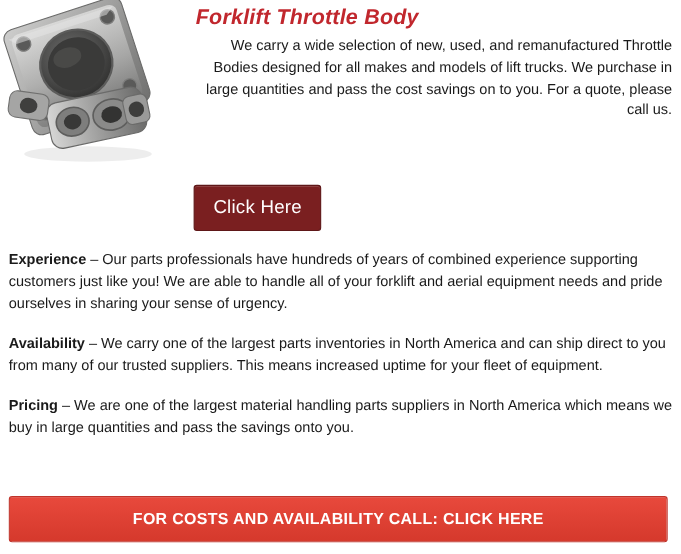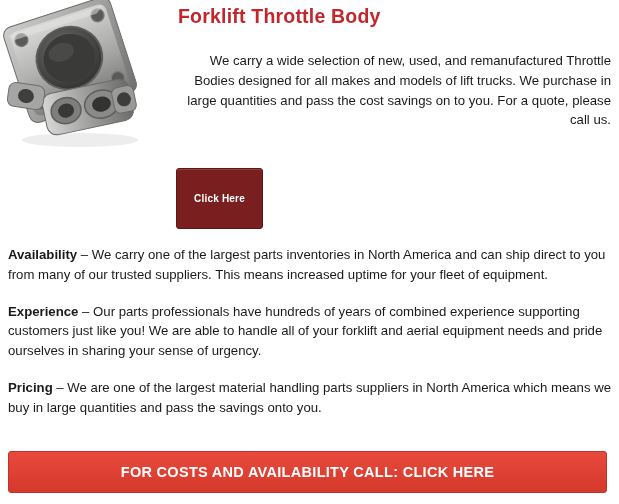--- a/index.html
+++ b/index.html
@@ -38,22 +38,23 @@
   }
   .top-text {
     flex: 1 1 auto;
     padding: 4px 8px 0 10px;
   }
   .title {
     color: #c1272d;
     font-size: 19.5px;
     font-weight: bold;
     letter-spacing: 0.2px;
-    margin: 2px 0 24px 0;
+    margin: 2px 0 4px 0;
     line-height: 1.1;
+    font-style: italic;
   }
   .intro {
     font-size: 13.2px;
     line-height: 1.48;
     color: #1a1a1a;
     margin: 0;
     text-align: right;
   }
 
   
@@ -66,23 +67,23 @@
     color: #c1272d;
     font-size: 25px;
     font-weight: bold;
     letter-spacing: 0.3px;
     margin-right: 14px;
   }
   .click-here-btn {
     display: inline-block;
     background: #7a1f20;
     color: #ffffff;
-    font-size: 10px;
-    font-weight: bold;
-    padding: 24px 17px;
+    font-size: 17px;
+    font-weight: normal;
+    padding: 10px 17px;
     border: 1px solid #5e1718;
     border-radius: 3px;
     letter-spacing: 0.2px;
     cursor: pointer;
     box-shadow: inset 0 1px 0 rgba(255,255,255,0.15);
   }
 
   
   .features {
     margin: 16px 8px 0 8px;
@@ -192,24 +193,24 @@
       <p class="intro">We carry a wide selection of new, used, and remanufactured Throttle Bodies designed for all makes and models of lift trucks.  We purchase in large quantities and pass the cost savings on to you.  For a quote, please call us.</p>
     </div>
   </div>
 
   <div class="prices-row">
     <span class="click-here-btn">Click Here</span>
   </div>
 
   <div class="features">
     <p class="feature">
-      <b>Availability</b><span> – We carry one of the largest parts inventories in North America and can ship direct to you from many of our trusted suppliers.  This means increased uptime for your fleet of equipment.</span>
+      <b>Experience</b><span> – Our parts professionals have hundreds of years of combined experience supporting customers just like you!  We are able to handle all of your forklift and aerial equipment needs and pride ourselves in sharing your sense of urgency.</span>
     </p>
     <p class="feature">
-      <b>Experience</b><span> – Our parts professionals have hundreds of years of combined experience supporting customers just like you!  We are able to handle all of your forklift and aerial equipment needs and pride ourselves in sharing your sense of urgency.</span>
+      <b>Availability</b><span> – We carry one of the largest parts inventories in North America and can ship direct to you from many of our trusted suppliers.  This means increased uptime for your fleet of equipment.</span>
     </p>
     <p class="feature">
       <b>Pricing</b><span> – We are one of the largest material handling parts suppliers in North America which means we buy in large quantities and pass the savings onto you.</span>
     </p>
   </div>
 
   <div class="cta">
     <span class="cta-text">FOR COSTS AND AVAILABILITY CALL: CLICK HERE</span>
   </div>
 

